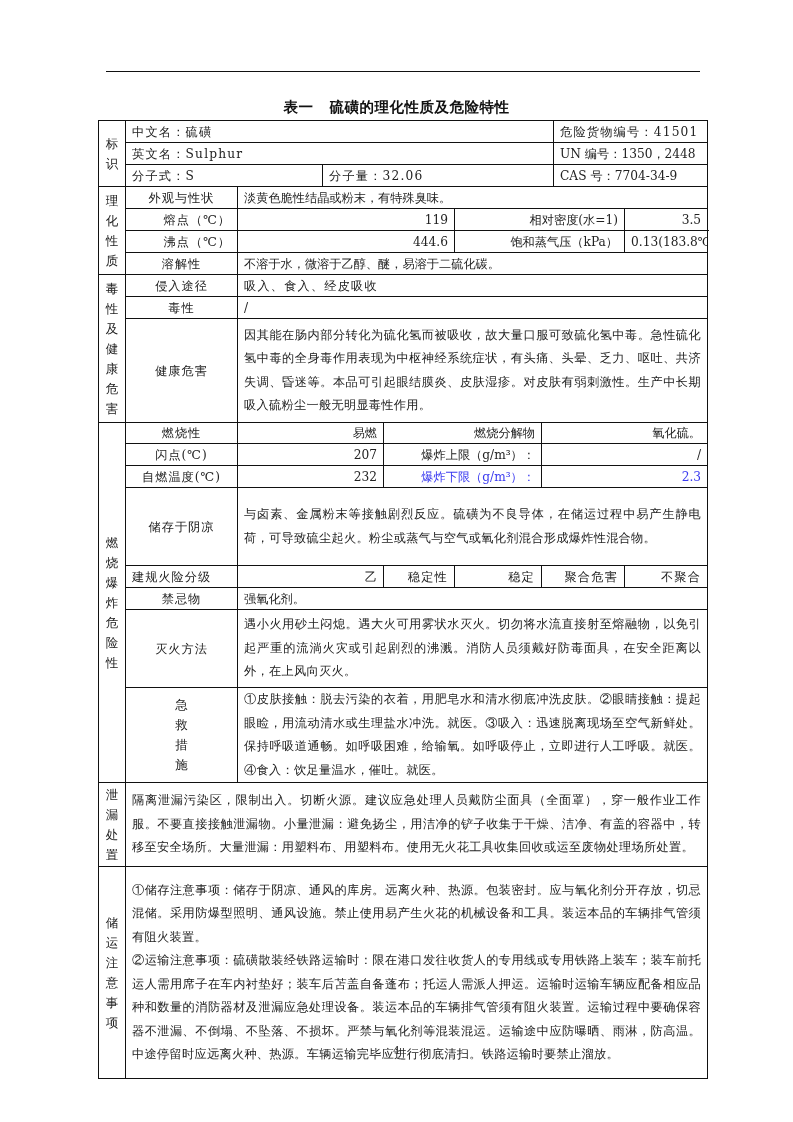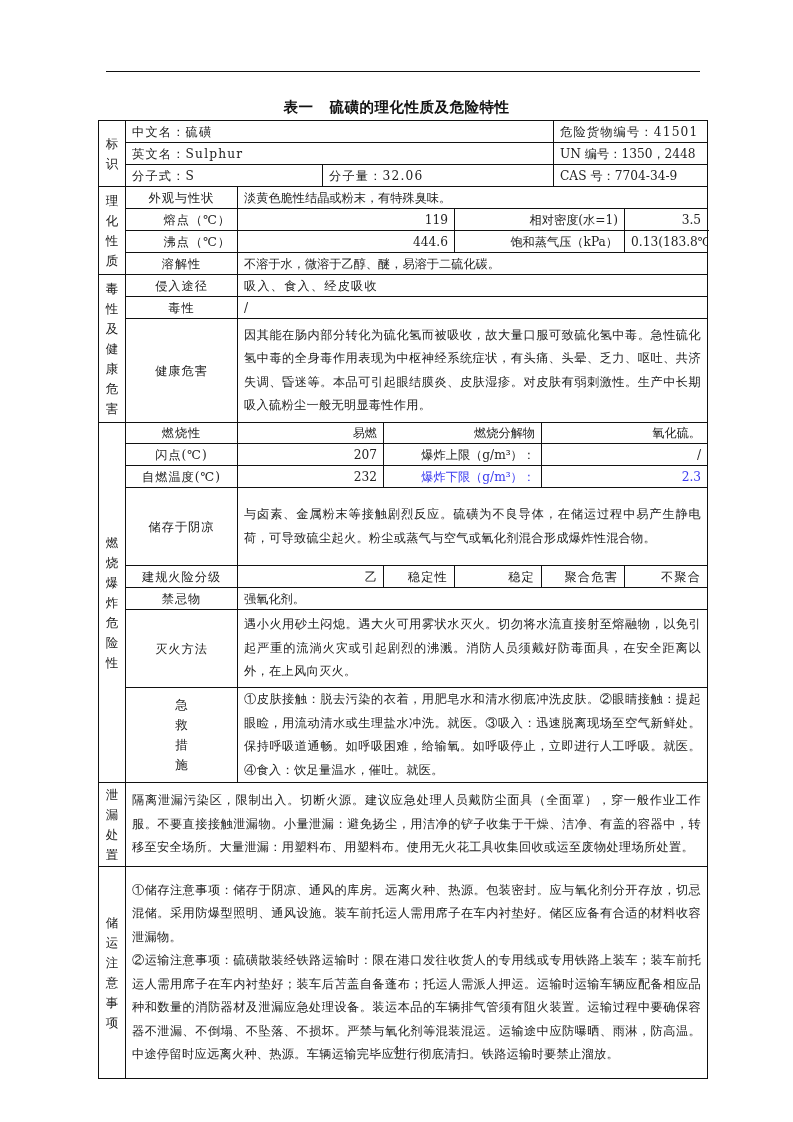--- a/index.html
+++ b/index.html
@@ -142,21 +142,21 @@
     <td class="lab">自燃温度(℃)</td>
     <td colspan="2" class="c">232</td>
     <td colspan="3" class="c blue">爆炸下限（g/m³）：</td>
     <td colspan="3" class="c blue">2.3</td>
   </tr>
   <tr style="height:78px">
     <td class="lab">储存于阴凉</td>
     <td colspan="8" class="para">与卤素、金属粉末等接触剧烈反应。硫磺为不良导体，在储运过程中易产生静电荷，可导致硫尘起火。粉尘或蒸气与空气或氧化剂混合形成爆炸性混合物。</td>
   </tr>
   <tr style="height:22px">
-    <td class="lab" style="text-align:center">建规火险分级</td>
+    <td class="lab" style="text-align:left">建规火险分级</td>
     <td colspan="2" class="c">乙</td>
     <td class="c sp">稳定性</td>
     <td colspan="2" class="c sp">稳定</td>
     <td colspan="2" class="c sp">聚合危害</td>
     <td class="c sp">不聚合</td>
   </tr>
   <tr style="height:22px">
     <td class="lab">禁忌物</td>
     <td colspan="8">强氧化剂。</td>
   </tr>
@@ -188,20 +188,20 @@
   <tr style="height:212px">
     <td class="cat">
       <span>储</span>
           <span>运</span>
           <span>注</span>
           <span>意</span>
           <span>事</span>
           <span>项</span>
     </td>
     <td colspan="9" class="para">
-      <div>①储存注意事项：储存于阴凉、通风的库房。远离火种、热源。包装密封。应与氧化剂分开存放，切忌混储。采用防爆型照明、通风设施。装车前托运人需用席子在车内衬垫好。储区应备有合适的材料收容泄漏物。</div>
+      <div>①储存注意事项：储存于阴凉、通风的库房。远离火种、热源。包装密封。应与氧化剂分开存放，切忌混储。采用防爆型照明、通风设施。禁止使用易产生火花的机械设备和工具。装运本品的车辆排气管须有阻火装置。</div>
       <div>②运输注意事项：硫磺散装经铁路运输时：限在港口发往收货人的专用线或专用铁路上装车；装车前托运人需用席子在车内衬垫好；装车后苫盖自备蓬布；托运人需派人押运。运输时运输车辆应配备相应品种和数量的消防器材及泄漏应急处理设备。装运本品的车辆排气管须有阻火装置。运输过程中要确保容器不泄漏、不倒塌、不坠落、不损坏。严禁与氧化剂等混装混运。运输途中应防曝晒、雨淋，防高温。中途停留时应远离火种、热源。车辆运输完毕应进行彻底清扫。铁路运输时要禁止溜放。</div>
     </td>
   </tr>
 </tbody>
   </table>
 
 <div class="page-no">4</div>
 
 </body></html>

